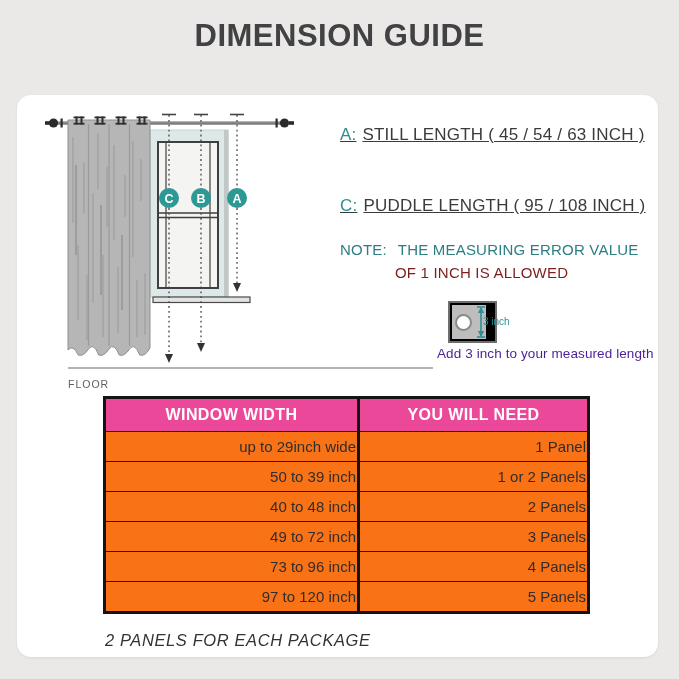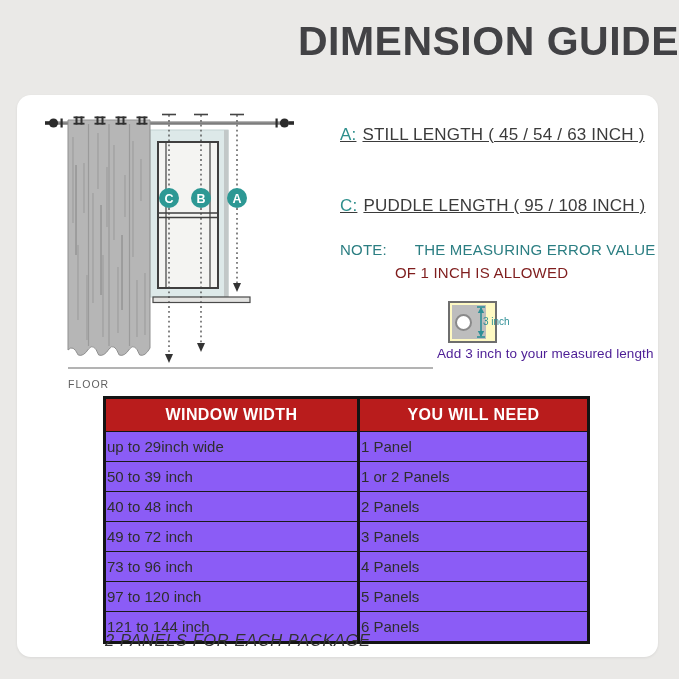--- a/index.html
+++ b/index.html
@@ -1,38 +1,38 @@
 <!DOCTYPE html>
 <html><head>
 <meta charset="utf-8">
 <style>
   html,body{margin:0;padding:0;}
   body{width:679px;height:679px;background:#EAE9E7;font-family:"Liberation Sans",sans-serif;position:relative;overflow:hidden;}
-  .page-title{position:absolute;top:18px;left:0;width:679px;text-align:right;font-size:41px;font-weight:bold;color:#424245;letter-spacing:.5px;margin:0;}
+  .page-title{position:absolute;top:18px;left:0;width:679px;text-align:center;font-size:31px;font-weight:bold;color:#424245;letter-spacing:.5px;margin:0;}
   .card{position:absolute;left:17px;top:95px;width:641px;height:562px;background:#ffffff;border-radius:14px;box-shadow:0 1px 3px rgba(0,0,0,.07);}
   .illu{position:absolute;left:23px;top:10px;}
   
   .legend-line{position:absolute;left:323px;font-size:17px;color:#3b3b3b;letter-spacing:.2px;white-space:nowrap;text-decoration:underline;}
   .legend-line .pfx{color:#2D8F8C;margin-right:6px;}
   .l0{top:30px}.l1{top:66px}.l2{top:101px}
   .note1{position:absolute;left:323px;top:146px;font-size:15px;color:#2B7E82;white-space:nowrap;letter-spacing:.2px;}
-  .note1 .nlabel{margin-right:28px;}
+  .note1 .nlabel{margin-right:11px;}
   .note2{position:absolute;left:378px;top:169px;font-size:15px;color:#7f1d1d;white-space:nowrap;letter-spacing:.2px;}
   
-  .gbox{position:absolute;left:431px;top:206px;width:45px;height:38px;border:2px solid #6e6e6e;background:#fef9c3;}
+  .gbox{position:absolute;left:431px;top:206px;width:45px;height:38px;border:2px solid #6e6e6e;background:#000000;}
   .gfabric{position:absolute;left:2px;top:2px;width:34px;height:34px;background:#bdbdbd;}
   .gring{position:absolute;left:5px;top:11px;width:13px;height:13px;border:2.5px solid #8a8a8a;border-radius:50%;background:#fff;}
   .garrow{position:absolute;left:25px;top:2px;}
   .glabel{position:absolute;left:33px;top:13px;font-size:10px;color:#2E8F96;white-space:nowrap;}
   .gdesc{position:absolute;left:503px;top:201px;font-size:13px;line-height:16px;color:#3c3c3c;white-space:nowrap;}
   .gtip{position:absolute;left:420px;top:251px;font-size:13.5px;color:#4c1d95;white-space:nowrap;letter-spacing:.1px;}
   
   .size-table{position:absolute;left:86px;top:301px;width:487px;border-collapse:collapse;table-layout:fixed;border:3px solid #141414;}
-  .size-table th{background:#b91c1c;color:#fff;font-size:16px;font-weight:bold;height:30px;letter-spacing:.4px;border-bottom:1.5px solid #141414;}
-  .size-table td{height:27px;text-align:left;font-size:15px;color:#2e2e2e;border-top:1.4px solid #1a1a1a;background:#8b5cf6;}
+  .size-table th{background:#ec4899;color:#fff;font-size:16px;font-weight:bold;height:30px;letter-spacing:.4px;border-bottom:1.5px solid #141414;}
+  .size-table td{height:27px;text-align:right;font-size:15px;color:#2e2e2e;border-top:1.4px solid #1a1a1a;background:#f97316;}
   .size-table th.c2,.size-table td:last-child{border-left:3px solid #141414;}
   .size-table col.c1{width:254px}.size-table col.c2{width:230px}
   .footer-note{position:absolute;left:88px;top:536px;font-size:16.5px;color:#333;letter-spacing:.6px;white-space:nowrap;font-style:italic;}
 </style>
 </head>
 <body>
 
 <h1 class="page-title">DIMENSION GUIDE</h1>
 
 <div class="card">
@@ -206,21 +206,17 @@
           <td>3 Panels</td>
         </tr>
         <tr>
           <td>73 to 96 inch</td>
           <td>4 Panels</td>
         </tr>
         <tr>
           <td>97 to 120 inch</td>
           <td>5 Panels</td>
         </tr>
-        <tr>
-          <td>121 to 144 inch</td>
-          <td>6 Panels</td>
-        </tr>
       </tbody>
   </table>
 
   <div class="footer-note">2 PANELS FOR EACH PACKAGE</div>
 </div>
 
 </body></html>

